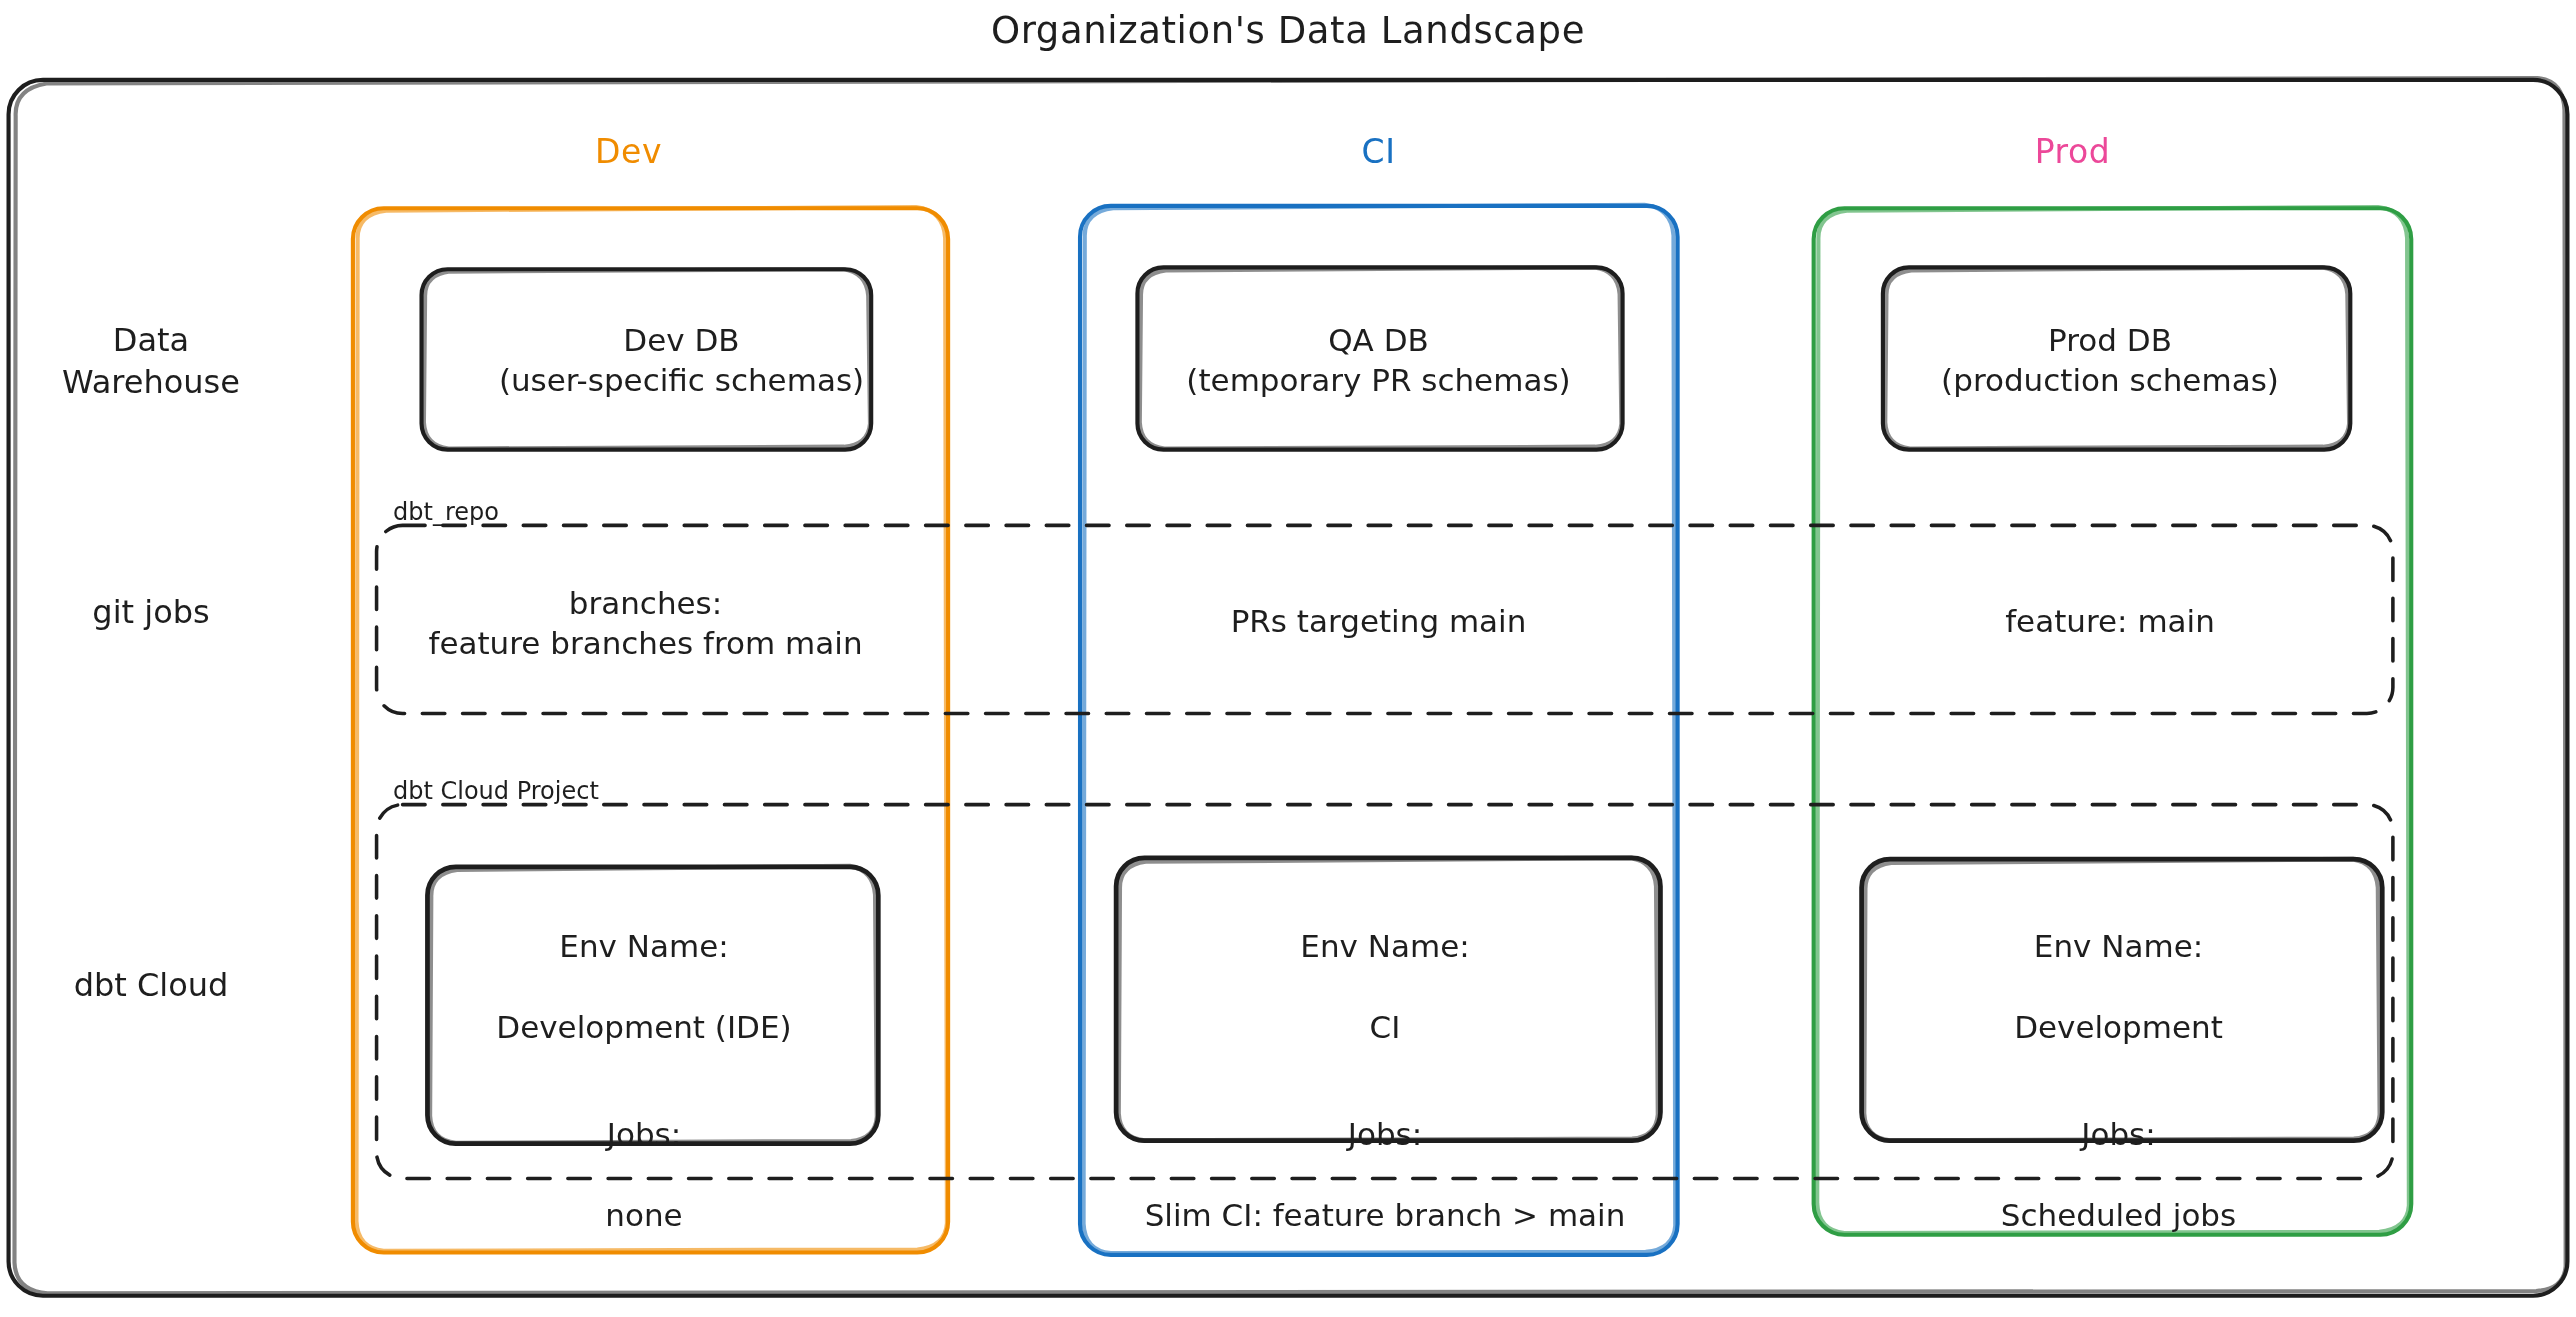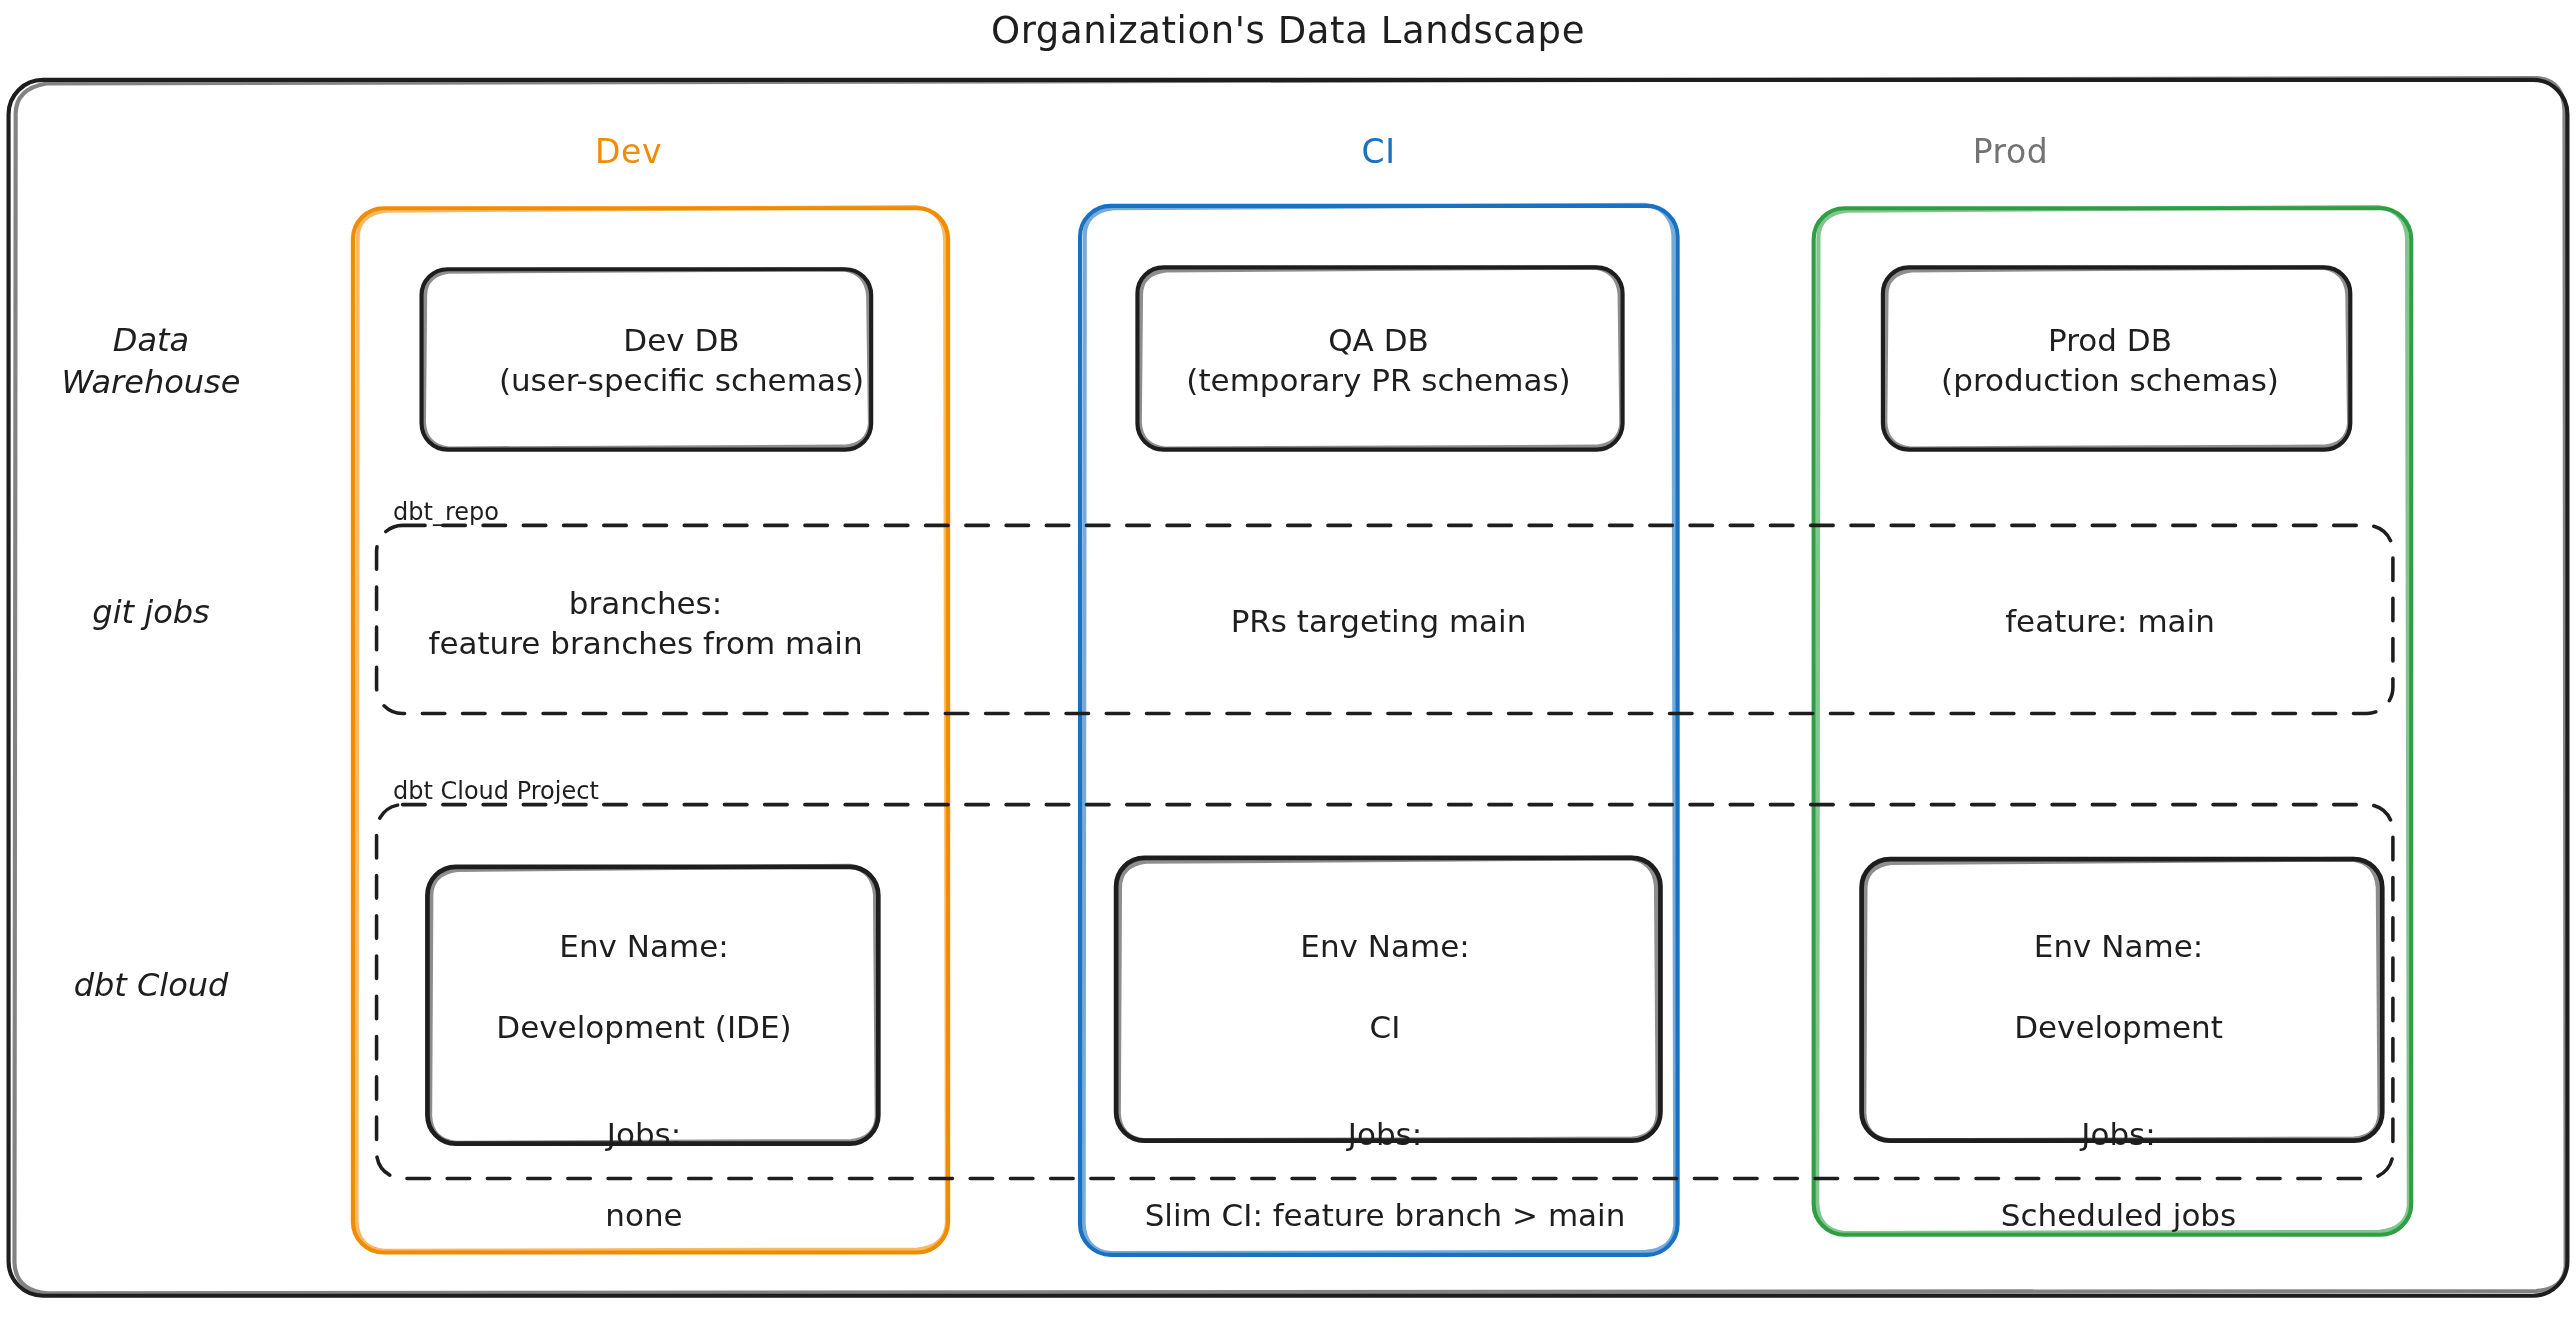--- a/index.html
+++ b/index.html
@@ -14,23 +14,23 @@
   
   .txt{position:absolute;color:#1e1e1e;line-height:1.30;text-align:center;
        white-space:pre-line;font-family:"DejaVu Sans",sans-serif;}
 
   #diagram-title{left:0;top:7px;width:2576px;text-align:center;
        font-size:37px;letter-spacing:0.6px;}
 
   .swimlane-title{font-size:33px;letter-spacing:0.6px;}
   #lane-title-dev  {left:510px; top:131px; width:237px; color:#f08c00;}
   #lane-title-ci   {left:1260px;top:131px; width:237px; color:#1971c2;}
-  #lane-title-prod {left:1892px;top:131px; width:237px; color:#737373;}
+  #lane-title-prod {left:1954px;top:131px; width:237px; color:#ec4899;}
 
-  .row-label{font-size:32px;font-style:italic;}
+  .row-label{font-size:32px;}
   #row-label-warehouse{left:18px; top:320px;  width:266px;}
   #row-label-git      {left:18px; top:592px; width:266px;}
   #row-label-dbtcloud {left:18px; top:965px; width:266px;}
 
   .group-caption{font-size:24px;text-align:right;}
   #group-caption-repo   {left:393px;top:497px;}
   #group-caption-project{left:393px;top:776px;}
 
   .cell-text{font-size:31px;}
 

